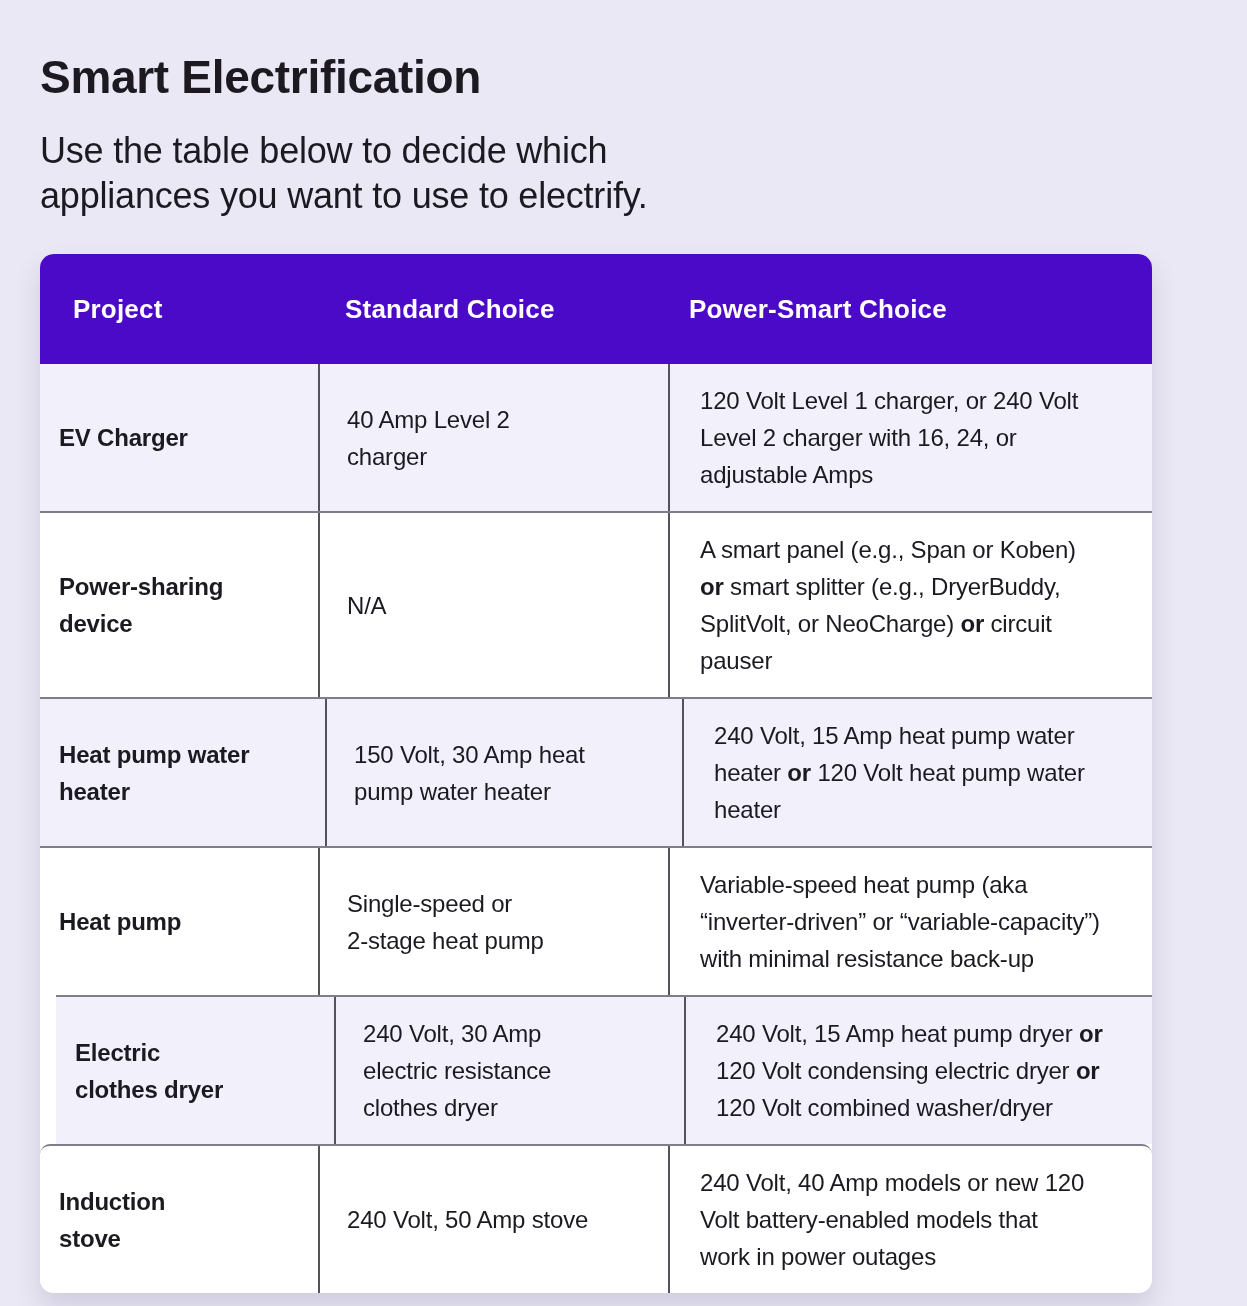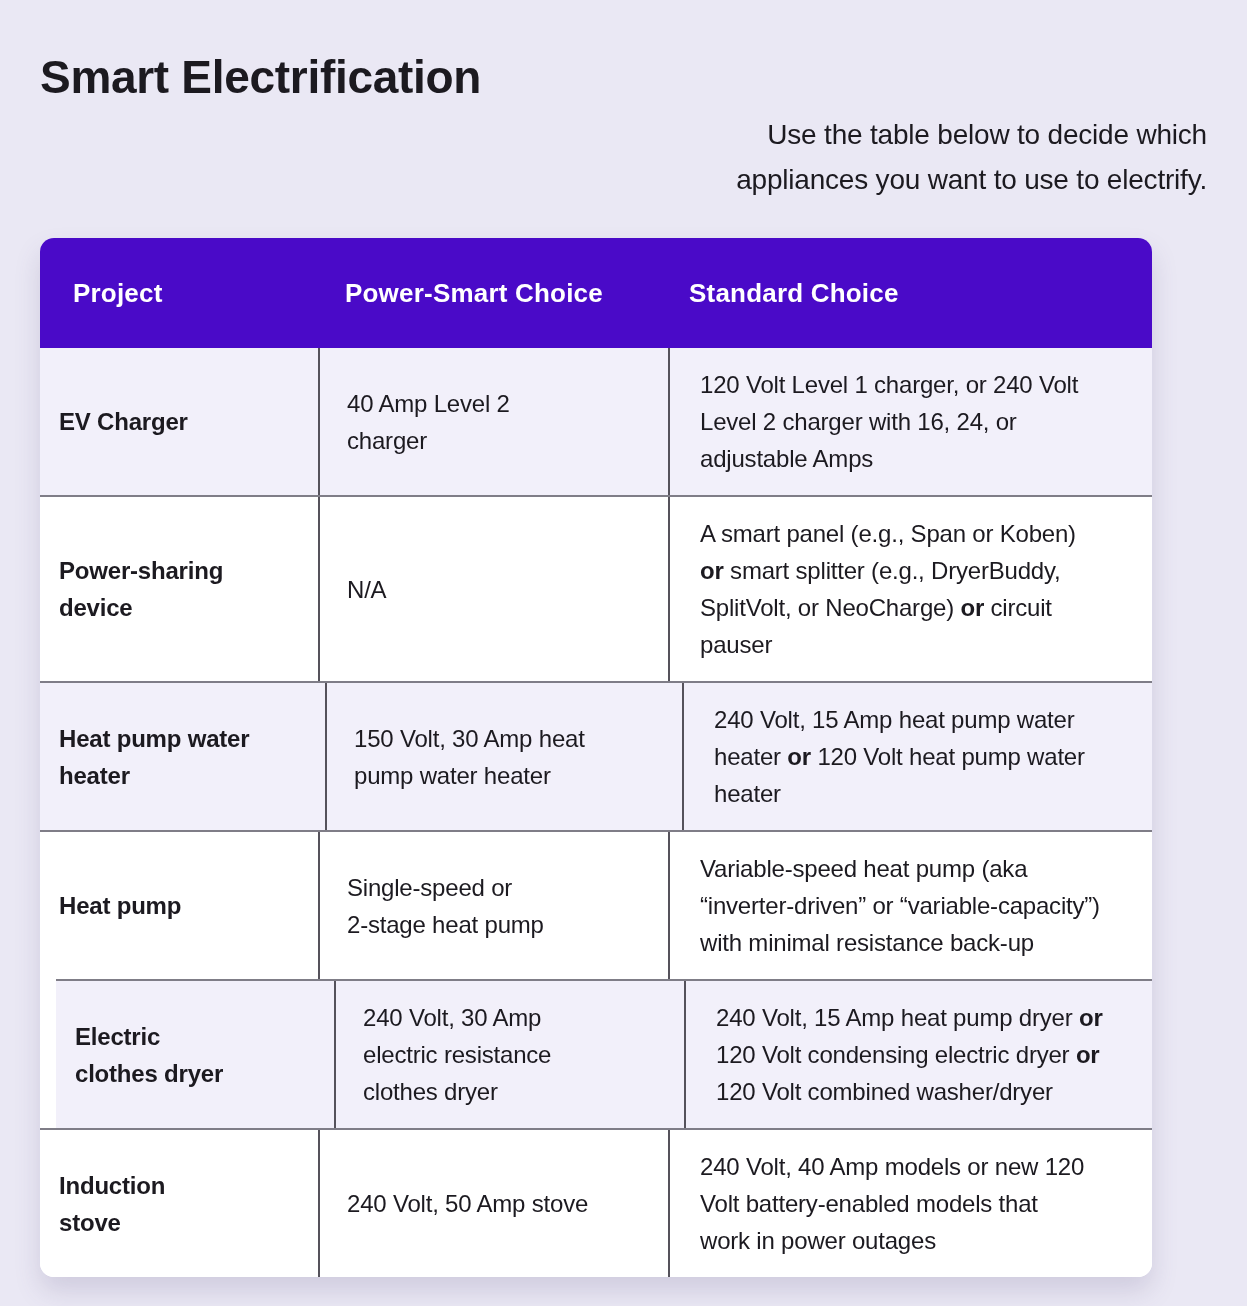--- a/index.html
+++ b/index.html
@@ -23,26 +23,25 @@
     overflow: hidden;
   }
   .page { padding: 0 40px; }
   .page-title {
     margin-top: 50px;
     font-size: 46px;
     font-weight: 700;
     letter-spacing: -0.3px;
   }
   .page-subtitle {
-    margin-top: 8px;
-    font-size: 28px;
+    margin-top: 24px;
+    font-size: 36px;
     line-height: 45px;
     white-space: pre-line;
     letter-spacing: -0.2px;
-    text-align: right;
   }
   .elec-table {
     margin-top: 36px;
     width: 1112px;
     border-radius: 14px;
     overflow: hidden;
     box-shadow: 0 14px 26px rgba(90, 80, 130, 0.18);
     background: var(--row_bg_white, #fff);
   }
   .t-header, .t-row {
@@ -79,35 +78,35 @@
   }
   .cell + .cell { border-left: 2px solid var(--v_border, #55525B); }
   .cell.project { padding-left: 19px; font-weight: 700; }
   .cell.standard { padding-left: 27px; }
   .cell.power { padding-left: 30px; }
   .r0 { min-height: 147px; }
   .r1 { min-height: 181px; }
   .r2 { min-height: 145px; gap: 7px; }
   .r3 { min-height: 145px; }
   .r4 { min-height: 144px; margin-left: 16px; }
-  .r5 { min-height: 148px; }
+  .r5 { min-height: 148px; border-radius: 10px; }
 </style>
 </head>
 <body>
 
 <div class="page">
   <div class="page-title">Smart Electrification</div>
   <div class="page-subtitle">Use the table below to decide which
 appliances you want to use to electrify.</div>
 
   <div class="elec-table">
     <div class="t-header">
       <div class="h-cell">Project</div>
+      <div class="h-cell">Standard Choice</div>
       <div class="h-cell">Power-Smart Choice</div>
-      <div class="h-cell">Standard Choice</div>
     </div>
 
     <div class="t-row r0">
       <div class="cell project">EV Charger</div>
       <div class="cell standard"><span><span>40 Amp Level 2
 charger</span></span></div>
       <div class="cell power"><span><span>120 Volt Level 1 charger, or 240 Volt
 Level 2 charger with 16, 24, or
 adjustable Amps</span></span></div>
     </div>

